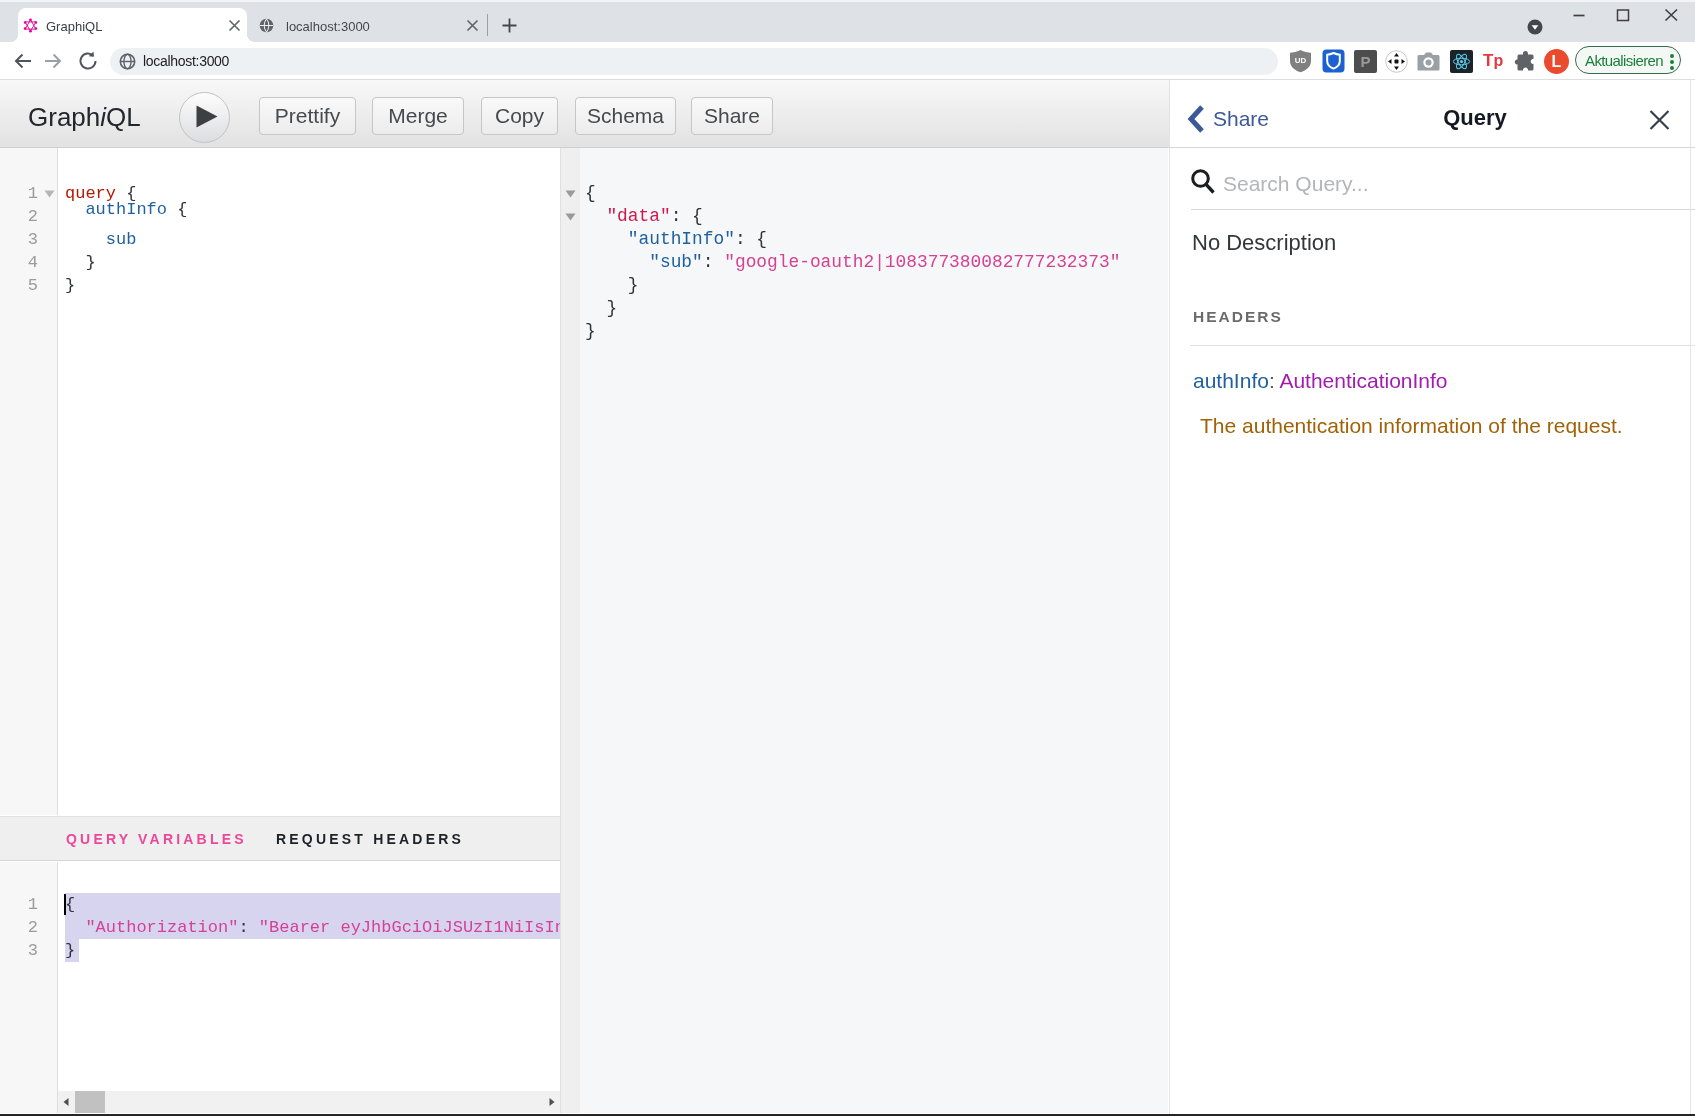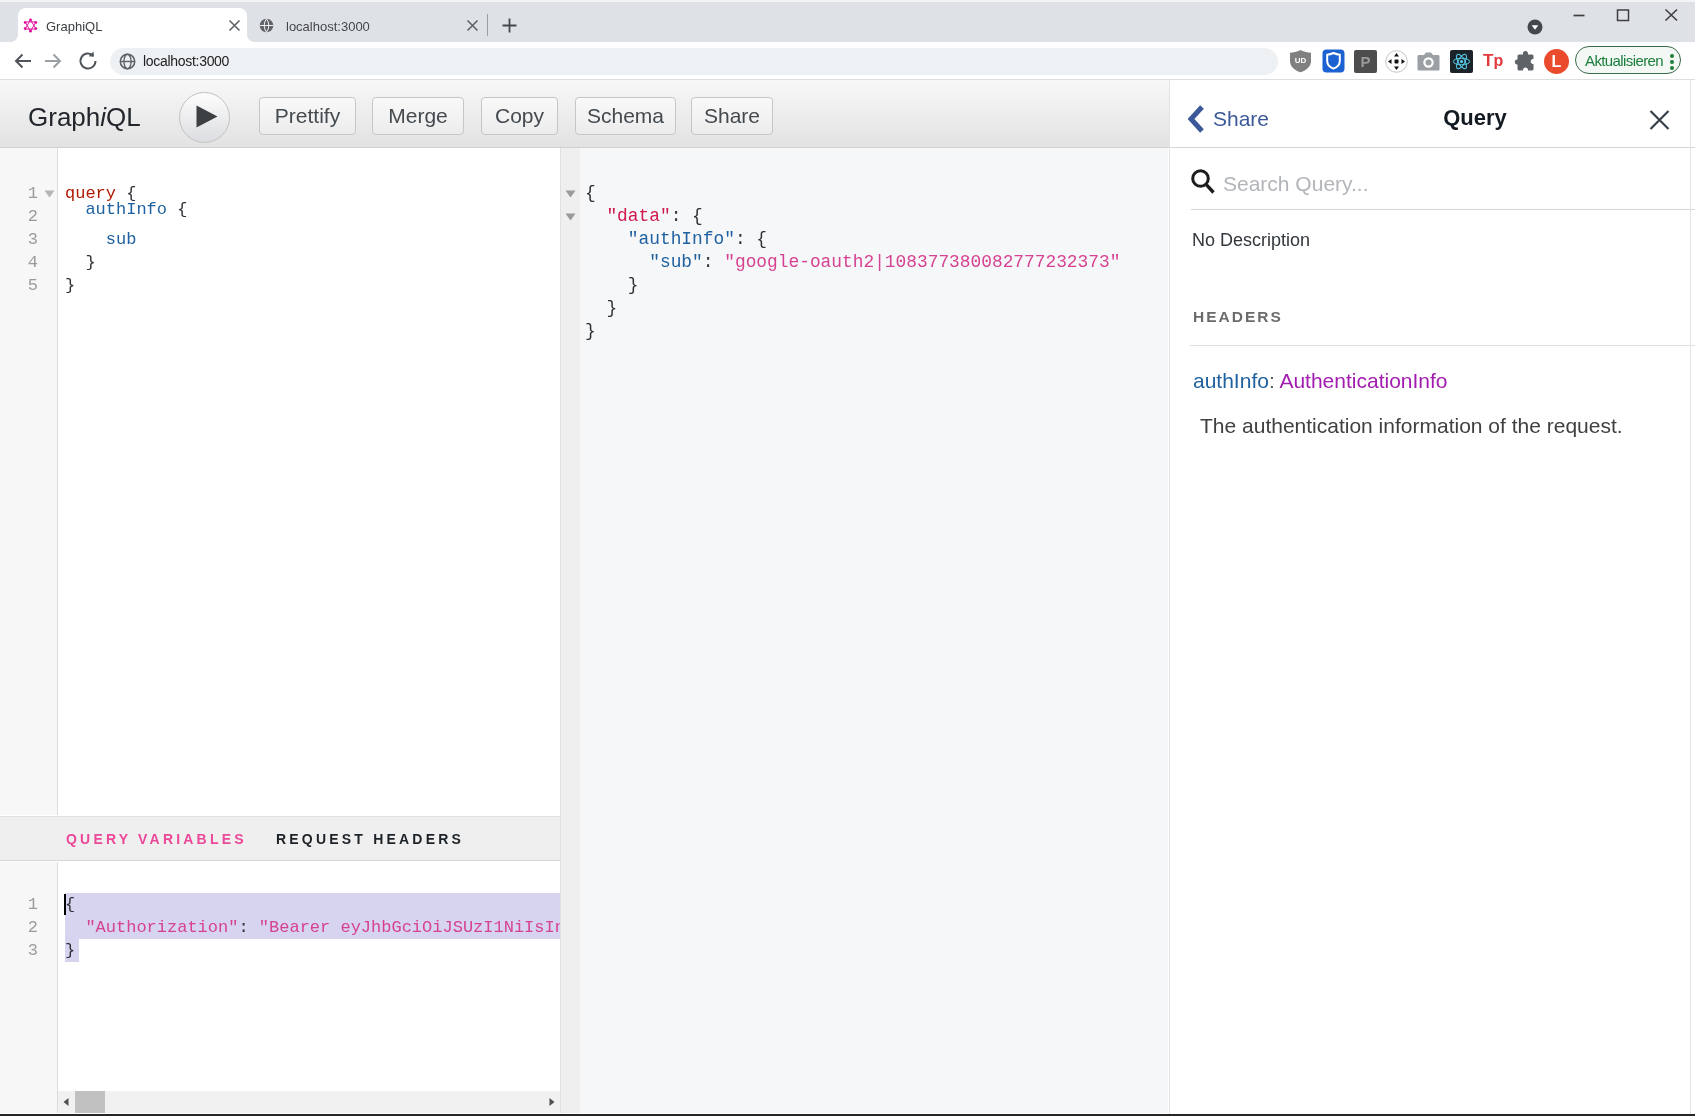--- a/index.html
+++ b/index.html
@@ -263,21 +263,21 @@
   <div class="abs" style="left:1375px;top:105px;width:200px;text-align:center;font-size:22px;font-weight:bold;color:#141a21;">Query</div>
   <svg class="abs" style="left:1649px;top:110px" width="21" height="20" viewBox="0 0 21 20">
       <path d="M1.5 1 L19.5 19 M19.5 1 L1.5 19" stroke="#37404a" stroke-width="2.2"></path>
     </svg>
   <svg class="abs" style="left:1191px;top:169px" width="25" height="26" viewBox="0 0 25 26">
     <circle cx="9.5" cy="9.5" r="7.8" fill="none" stroke="#1b1d1f" stroke-width="3"></circle>
     <path d="M15.3 15.7 L22.5 23.5" stroke="#1b1d1f" stroke-width="3.4"></path>
   </svg>
   <div class="abs" style="left:1223px;top:172px;font-size:21px;color:#b2b5b9;">Search Query...</div>
   <div class="abs" style="left:1191px;top:209px;width:504px;height:1px;background:#d6d6d6;"></div>
-  <div class="abs" style="left:1192px;top:230px;font-size:18px;color:#32373c;">No Description</div>
+  <div class="abs" style="left:1192px;top:230px;font-size:22px;color:#32373c;">No Description</div>
   <div class="abs" style="left:1193px;top:308px;font-size:15.5px;font-weight:bold;letter-spacing:2px;color:#6b6b6b;">HEADERS</div>
   <div class="abs" style="left:1190px;top:345px;width:505px;height:1px;background:#e0e0e0;"></div>
   <div class="abs" style="left:1193px;top:369px;font-size:21px;"><span style="color:#1F61A0">authInfo</span><span style="color:#555">: </span><span style="color:#a21caf">AuthenticationInfo</span></div>
-  <div class="abs" style="left:1200px;top:414px;font-size:21px;color:#404040;">The authentication information of the request.</div>
+  <div class="abs" style="left:1200px;top:414px;font-size:21px;color:#a16207;">The authentication information of the request.</div>
   <div class="abs" style="left:1690px;top:80px;width:1px;height:1034px;background:#e4e4e4;"></div>
 </div>
 
 <div class="abs" id="bottombar"></div>
 
 </body></html>

